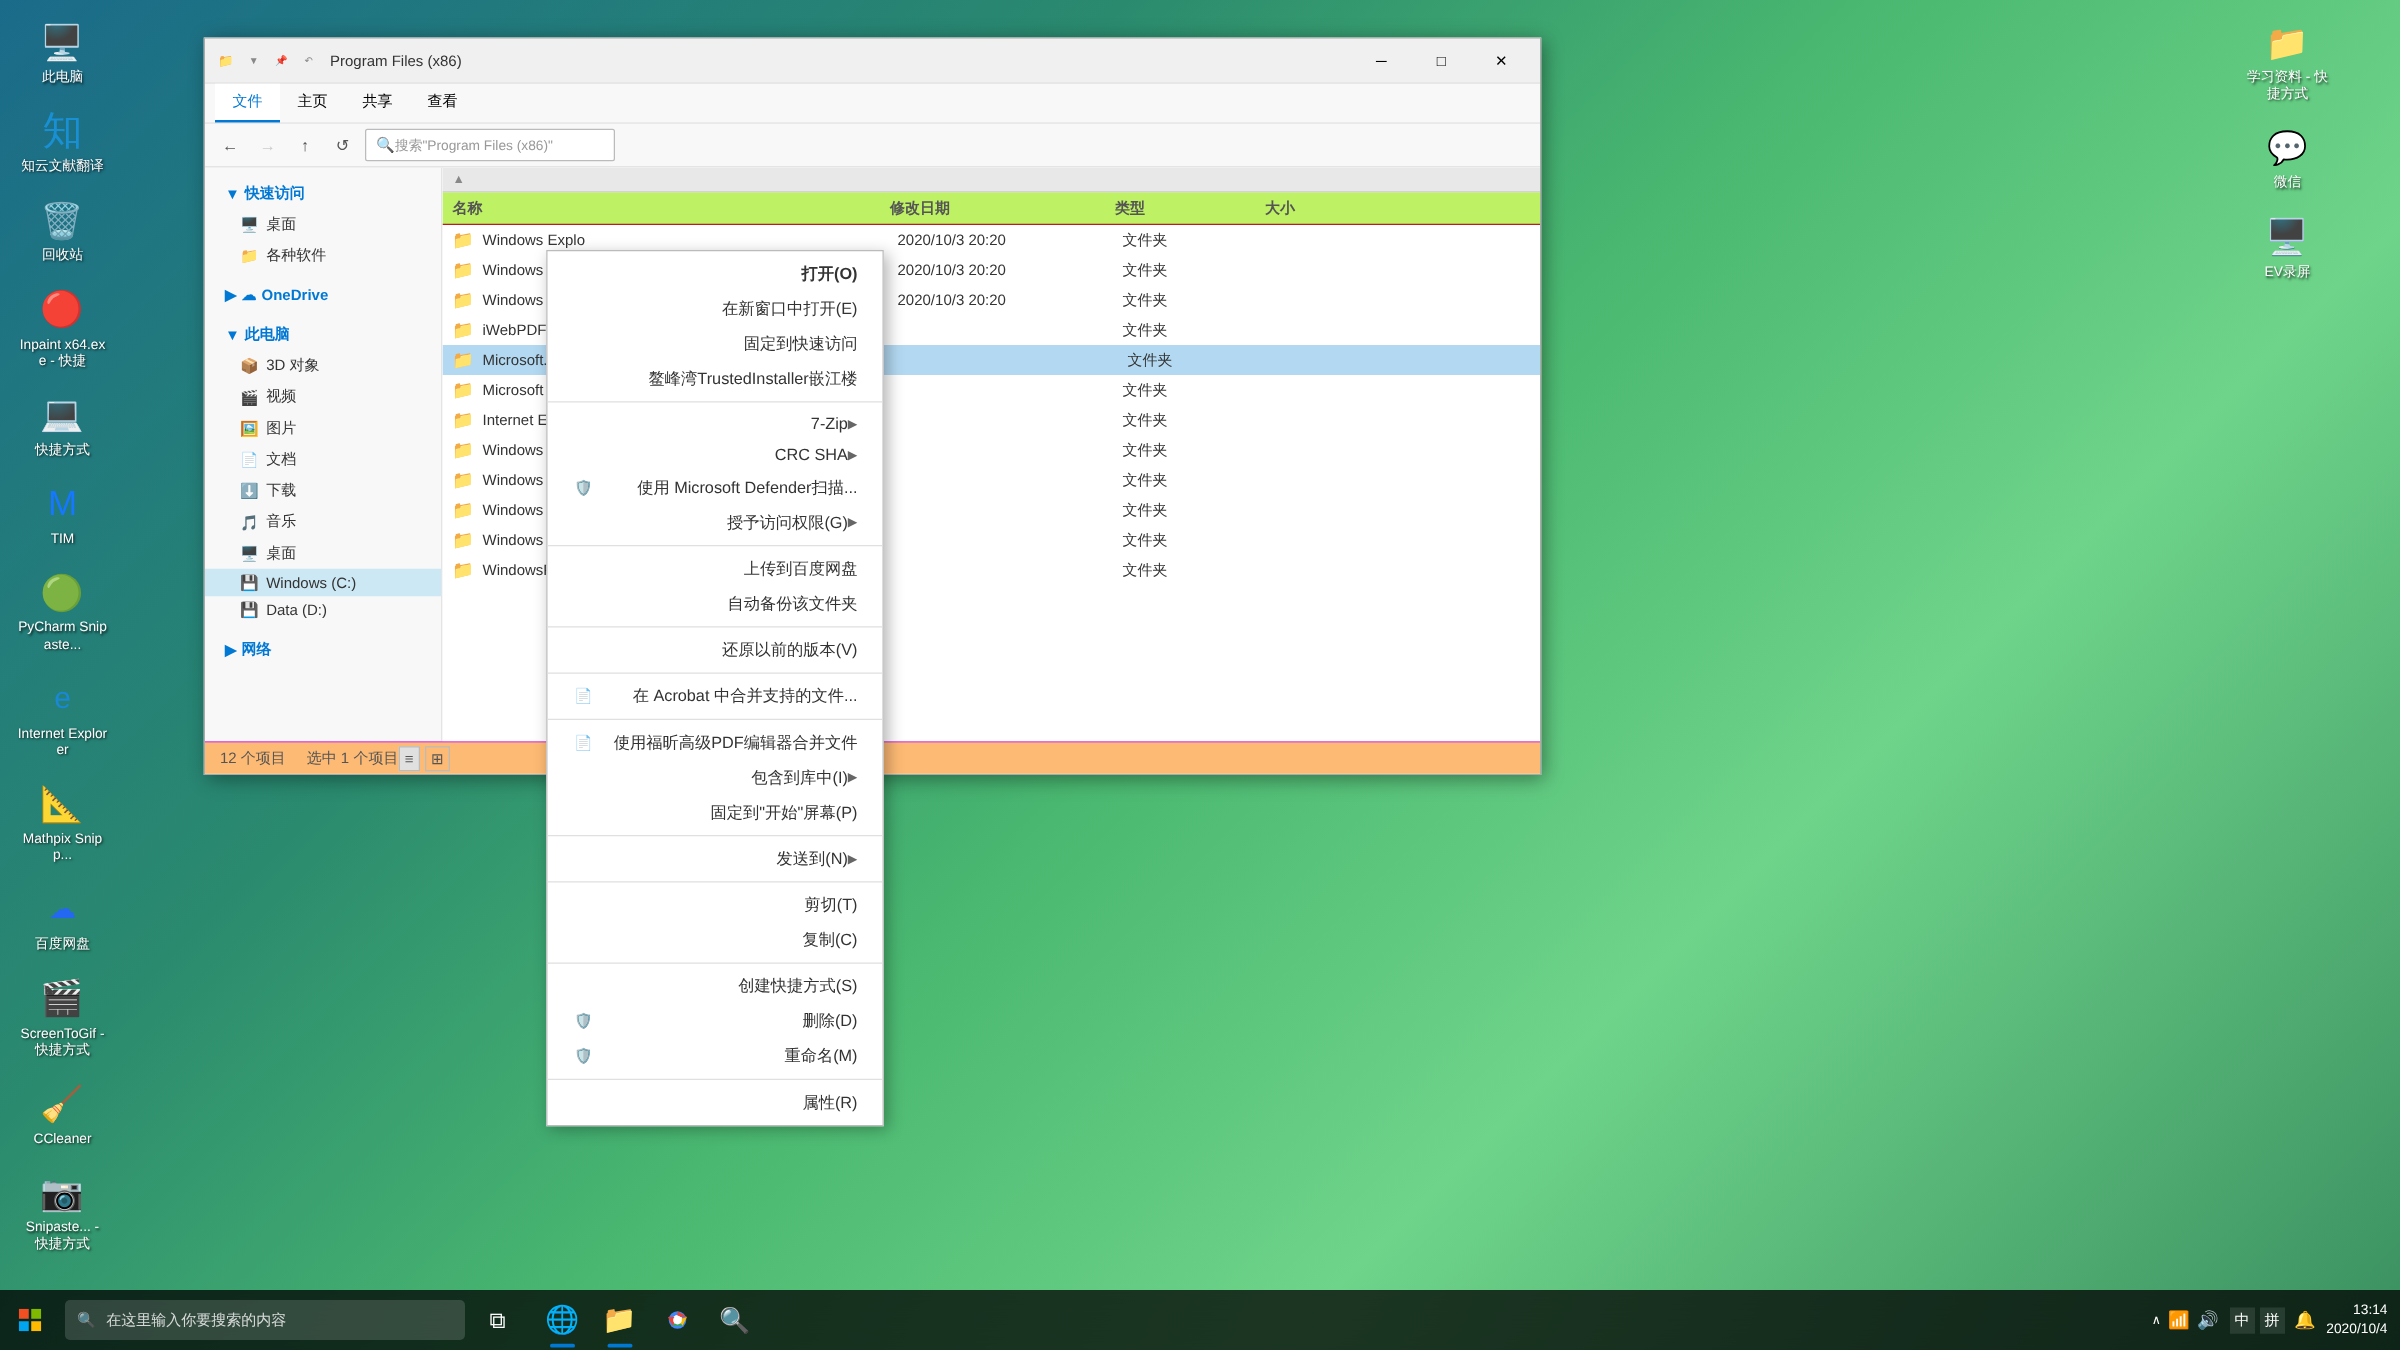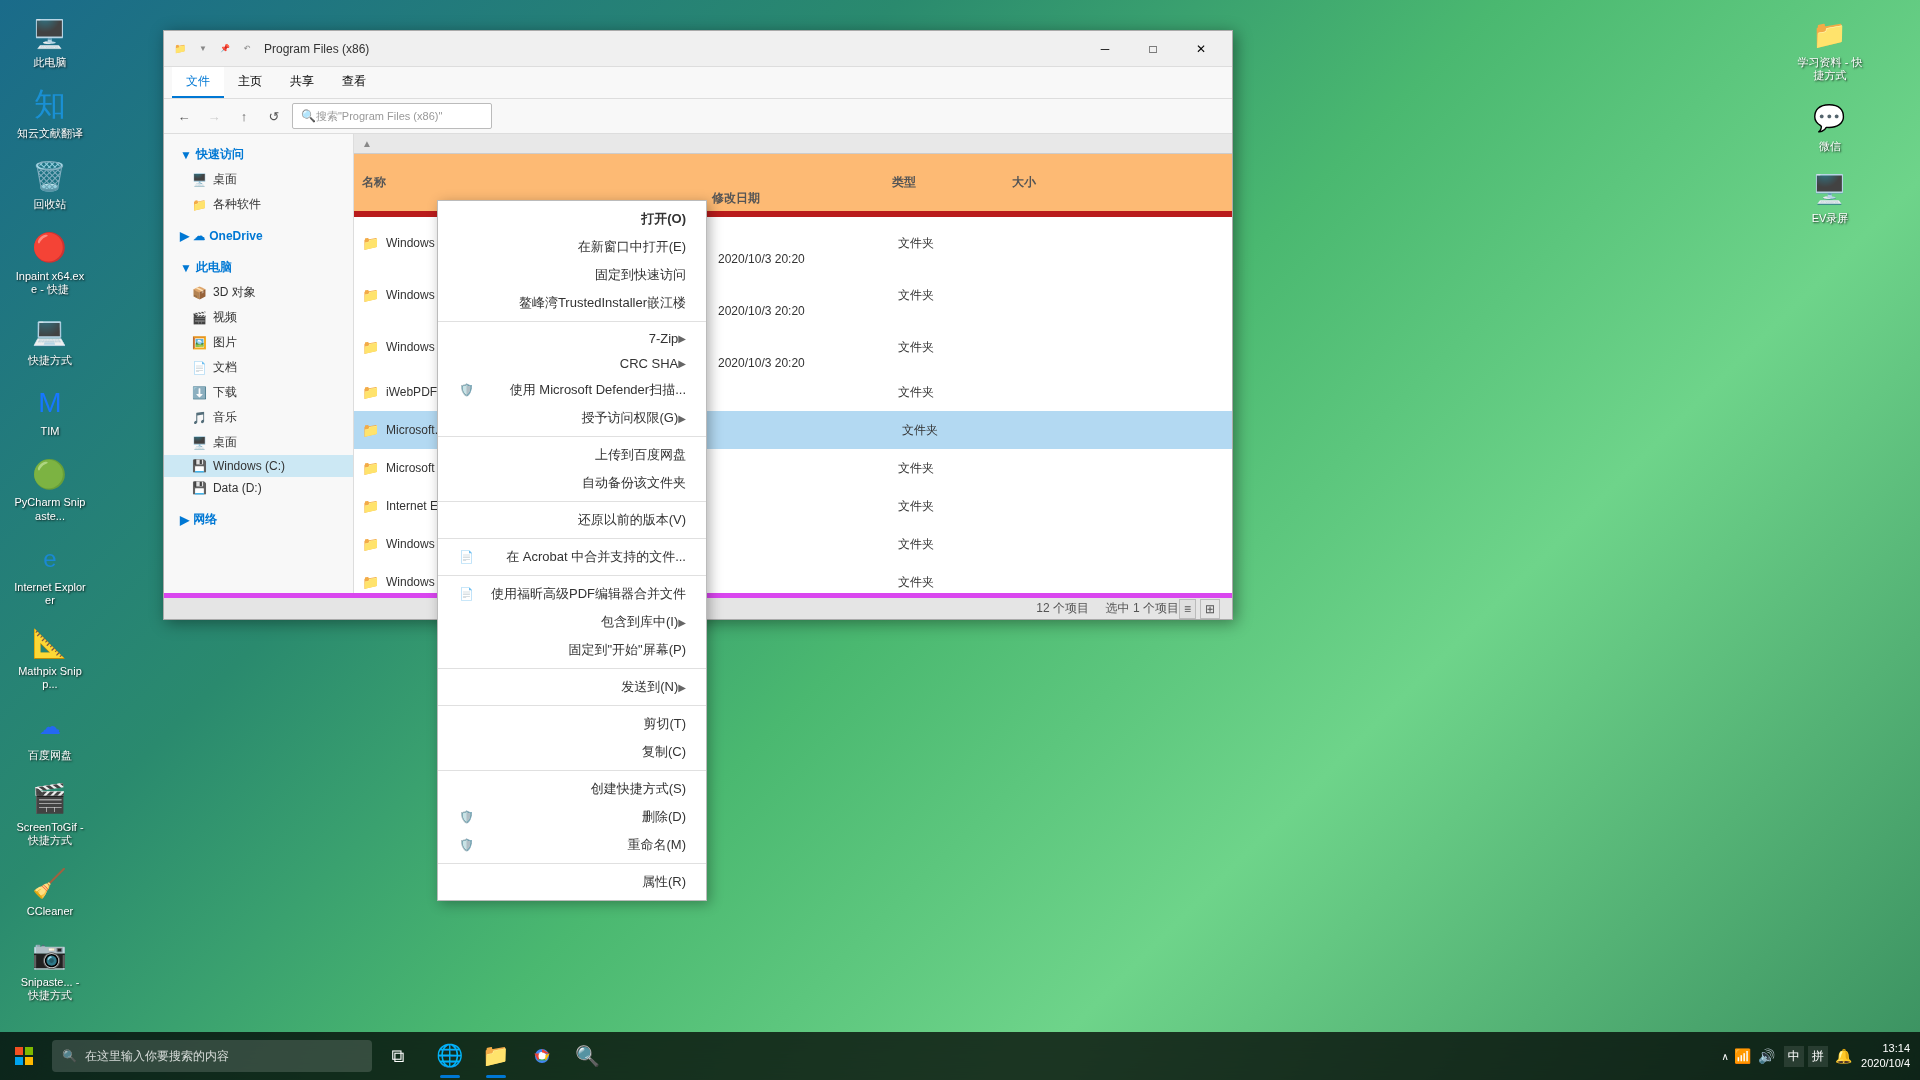--- a/index.html
+++ b/index.html
@@ -256,29 +256,29 @@
     .file-list {
       flex: 1;
       overflow-y: auto;
       background: white;
     }
 
     .file-list-header {
       display: flex;
       align-items: center;
       padding: 4px 8px;
-      background: #fdba74;
-      border-bottom: 6px solid #b91c1c;
+      background: #bef264;
+      border-bottom: 1px solid #b91c1c;
       font-size: 12px;
       color: #555;
       font-weight: bold;
     }
 
     .col-name { width: 350px; }
-    .col-date { width: 180px; margin-top: 32px; }
+    .col-date { width: 180px; }
     .col-type { width: 120px; }
     .col-size { width: 100px; }
 
     .file-item {
       display: flex;
       align-items: center;
       padding: 3px 8px;
       font-size: 12px;
       color: #333;
       cursor: pointer;
@@ -292,29 +292,29 @@
       margin-right: 6px;
       display: inline-flex;
       align-items: center;
       justify-content: center;
       font-size: 14px;
     }
 
     
     .status-bar {
       height: 26px;
-      background: #e5e5e5;
-      border-top: 5px solid #d946ef;
+      background: #fdba74;
+      border-top: 1px solid #d946ef;
       display: flex;
       align-items: center;
       padding: 0 12px;
       font-size: 12px;
       color: #555;
       flex-shrink: 0;
-      justify-content: flex-end;
+      justify-content: flex-start;
     }
 
     .view-controls {
       display: flex;
       gap: 4px;
     }
 
     
     .context-menu {
       position: absolute;

